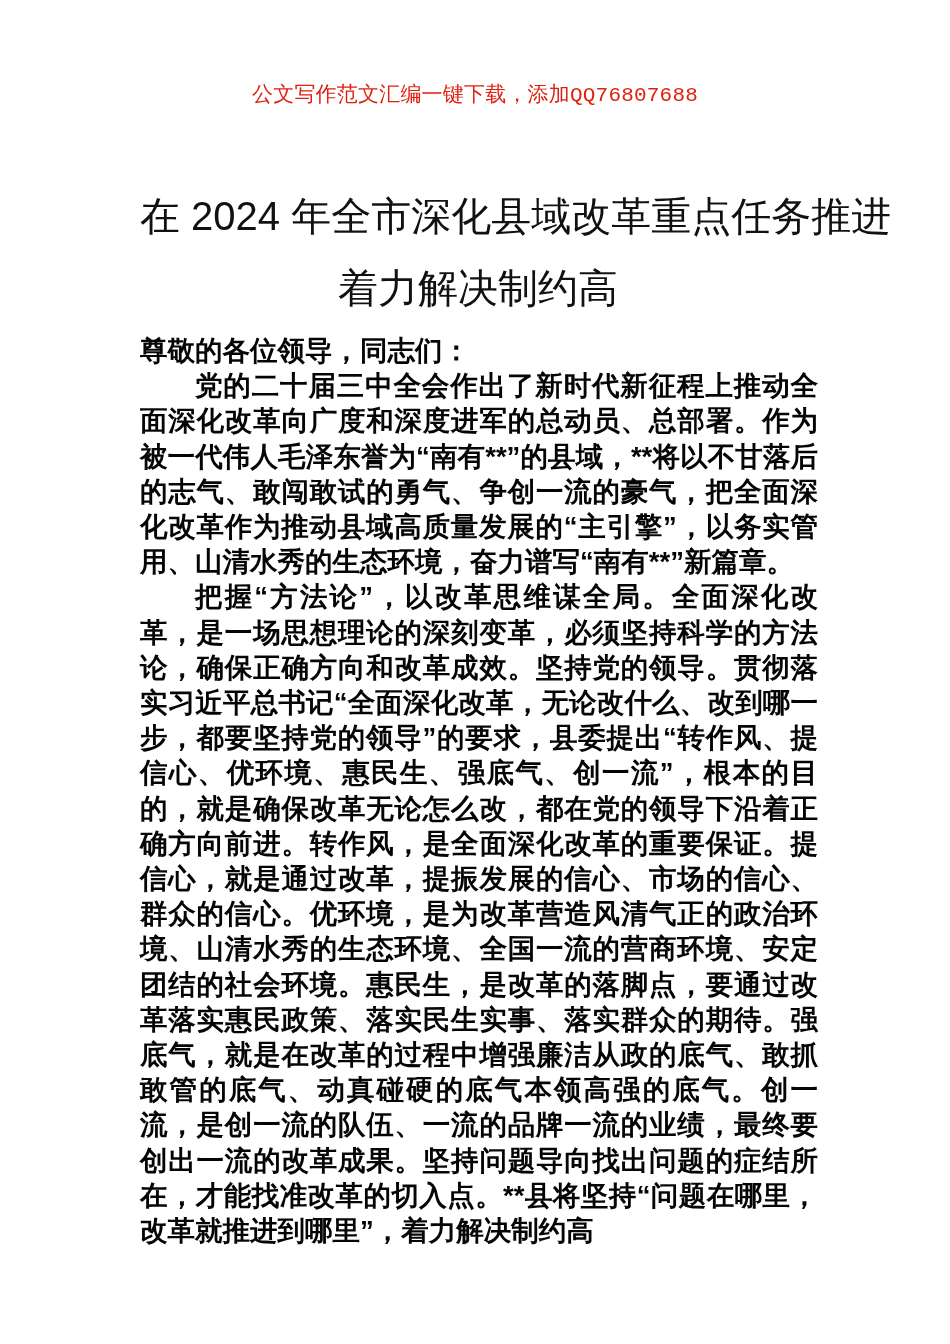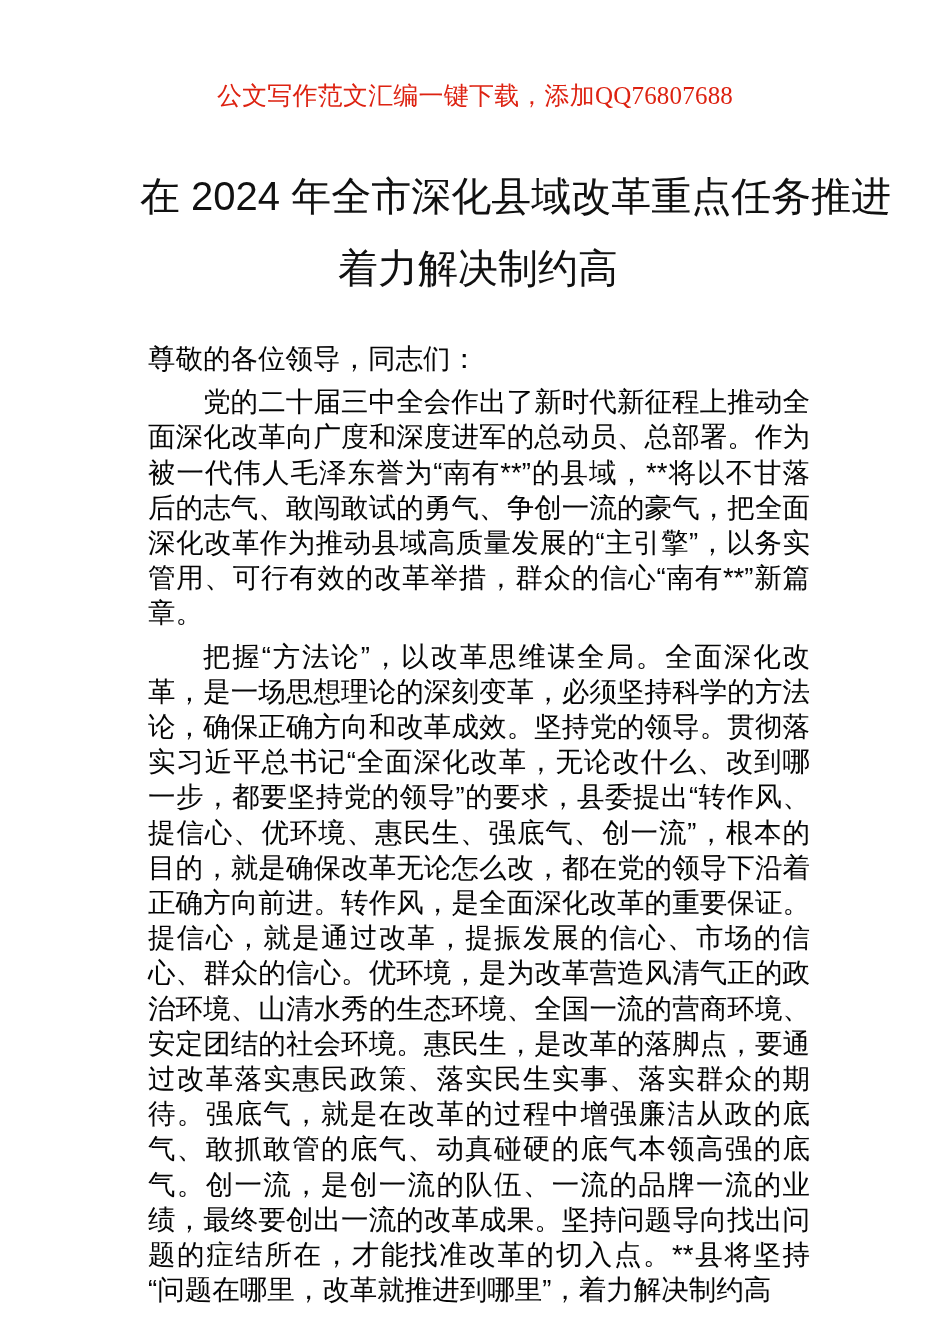--- a/index.html
+++ b/index.html
@@ -24,32 +24,32 @@
     box-sizing: border-box;
   }
 
   
   .promo-banner {
     position: absolute;
     top: 82px;
     left: 0;
     width: 950px;
     text-align: center;
-    font-size: 25px;
+    font-size: 21px;
     line-height: 28px;
     letter-spacing: 0.2px;
     color: #dd2211;
-    font-family: Liberation Serif, serif;
+    font-family: Liberation Mono, monospace;
     white-space: nowrap;
   }
 
   
   .doc-title {
     position: absolute;
-    top: 160px;
+    top: 180px;
     left: 140px;
     width: 676px;
     text-align: center;
     font-size: 40px;
     line-height: 72px;
     font-weight: 400;
     letter-spacing: 0px;
     color: #111111;
   }
 
@@ -66,24 +66,25 @@
     width: 678px;
     font-size: 27.5px;
     line-height: 35.2px;
     text-align: justify;
     text-justify: inter-ideograph;
     color: #050505;
     letter-spacing: 0px;
   }
 
   .doc-body p {
-    margin: 8px;
+    margin: 0;
     padding: 0;
     text-align: justify;
     text-justify: inter-ideograph;
+    font-weight: bold;
   }
 
   .salutation {
     text-indent: 0;
   }
 
   .para {
     text-indent: 2em;
   }
 </style>
@@ -94,17 +95,17 @@
 
   <div class="promo-banner">公文写作范文汇编一键下载，添加QQ76807688</div>
 
   <div class="doc-title">
     <span class="title-line">在 2024 年全市深化县域改革重点任务推进</span>
     <span class="title-line">着力解决制约高</span>
   </div>
 
   <div class="doc-body">
     <p class="salutation">尊敬的各位领导，同志们：</p>
-    <p class="para">党的二十届三中全会作出了新时代新征程上推动全面深化改革向广度和深度进军的总动员、总部署。作为被一代伟人毛泽东誉为“南有**”的县域，**将以不甘落后的志气、敢闯敢试的勇气、争创一流的豪气，把全面深化改革作为推动县域高质量发展的“主引擎”，以务实管用、可行有效的改革举措，群众的信心“南有**”新篇章。</p>
+    <p class="para">党的二十届三中全会作出了新时代新征程上推动全面深化改革向广度和深度进军的总动员、总部署。作为被一代伟人毛泽东誉为“南有**”的县域，**将以不甘落后的志气、敢闯敢试的勇气、争创一流的豪气，把全面深化改革作为推动县域高质量发展的“主引擎”，以务实管用、山清水秀的生态环境，奋力谱写“南有**”新篇章。</p>
     <p class="para">把握“方法论”，以改革思维谋全局。全面深化改革，是一场思想理论的深刻变革，必须坚持科学的方法论，确保正确方向和改革成效。坚持党的领导。贯彻落实习近平总书记“全面深化改革，无论改什么、改到哪一步，都要坚持党的领导”的要求，县委提出“转作风、提信心、优环境、惠民生、强底气、创一流”，根本的目的，就是确保改革无论怎么改，都在党的领导下沿着正确方向前进。转作风，是全面深化改革的重要保证。提信心，就是通过改革，提振发展的信心、市场的信心、群众的信心。优环境，是为改革营造风清气正的政治环境、山清水秀的生态环境、全国一流的营商环境、安定团结的社会环境。惠民生，是改革的落脚点，要通过改革落实惠民政策、落实民生实事、落实群众的期待。强底气，就是在改革的过程中增强廉洁从政的底气、敢抓敢管的底气、动真碰硬的底气本领高强的底气。创一流，是创一流的队伍、一流的品牌一流的业绩，最终要创出一流的改革成果。坚持问题导向找出问题的症结所在，才能找准改革的切入点。**县将坚持“问题在哪里，改革就推进到哪里”，着力解决制约高</p>
   </div>
 
 </div>
 
 </body></html>

